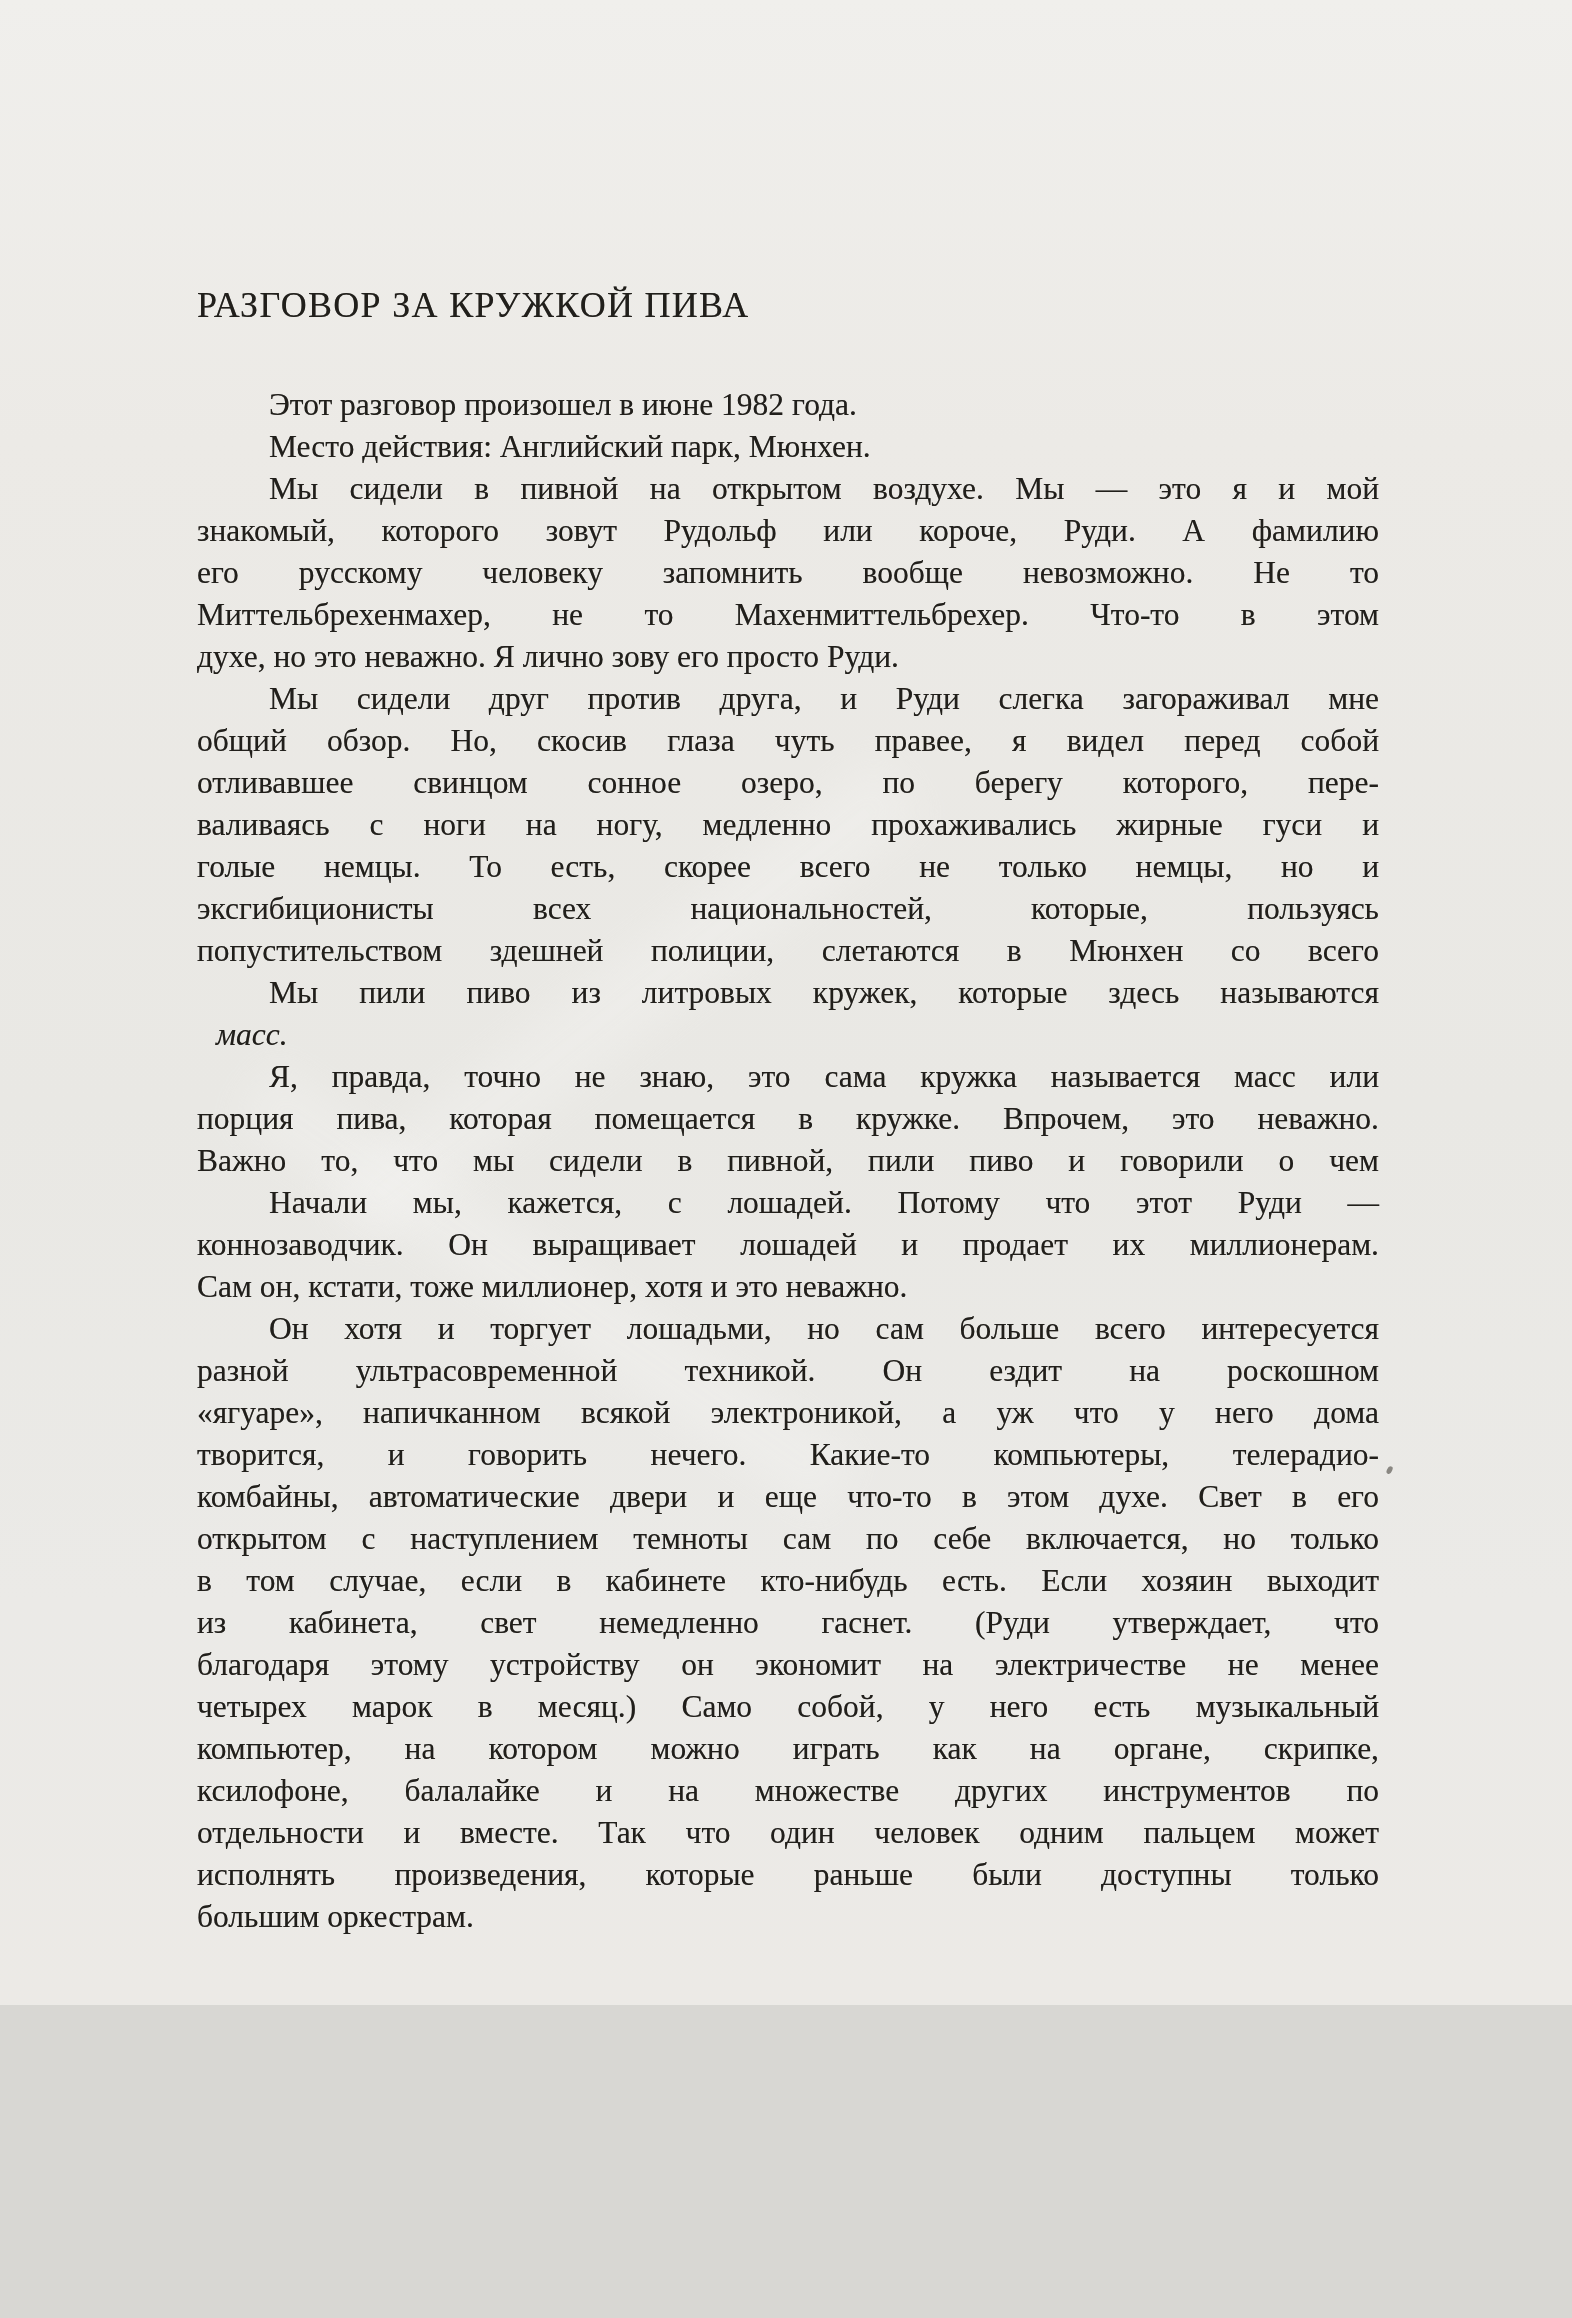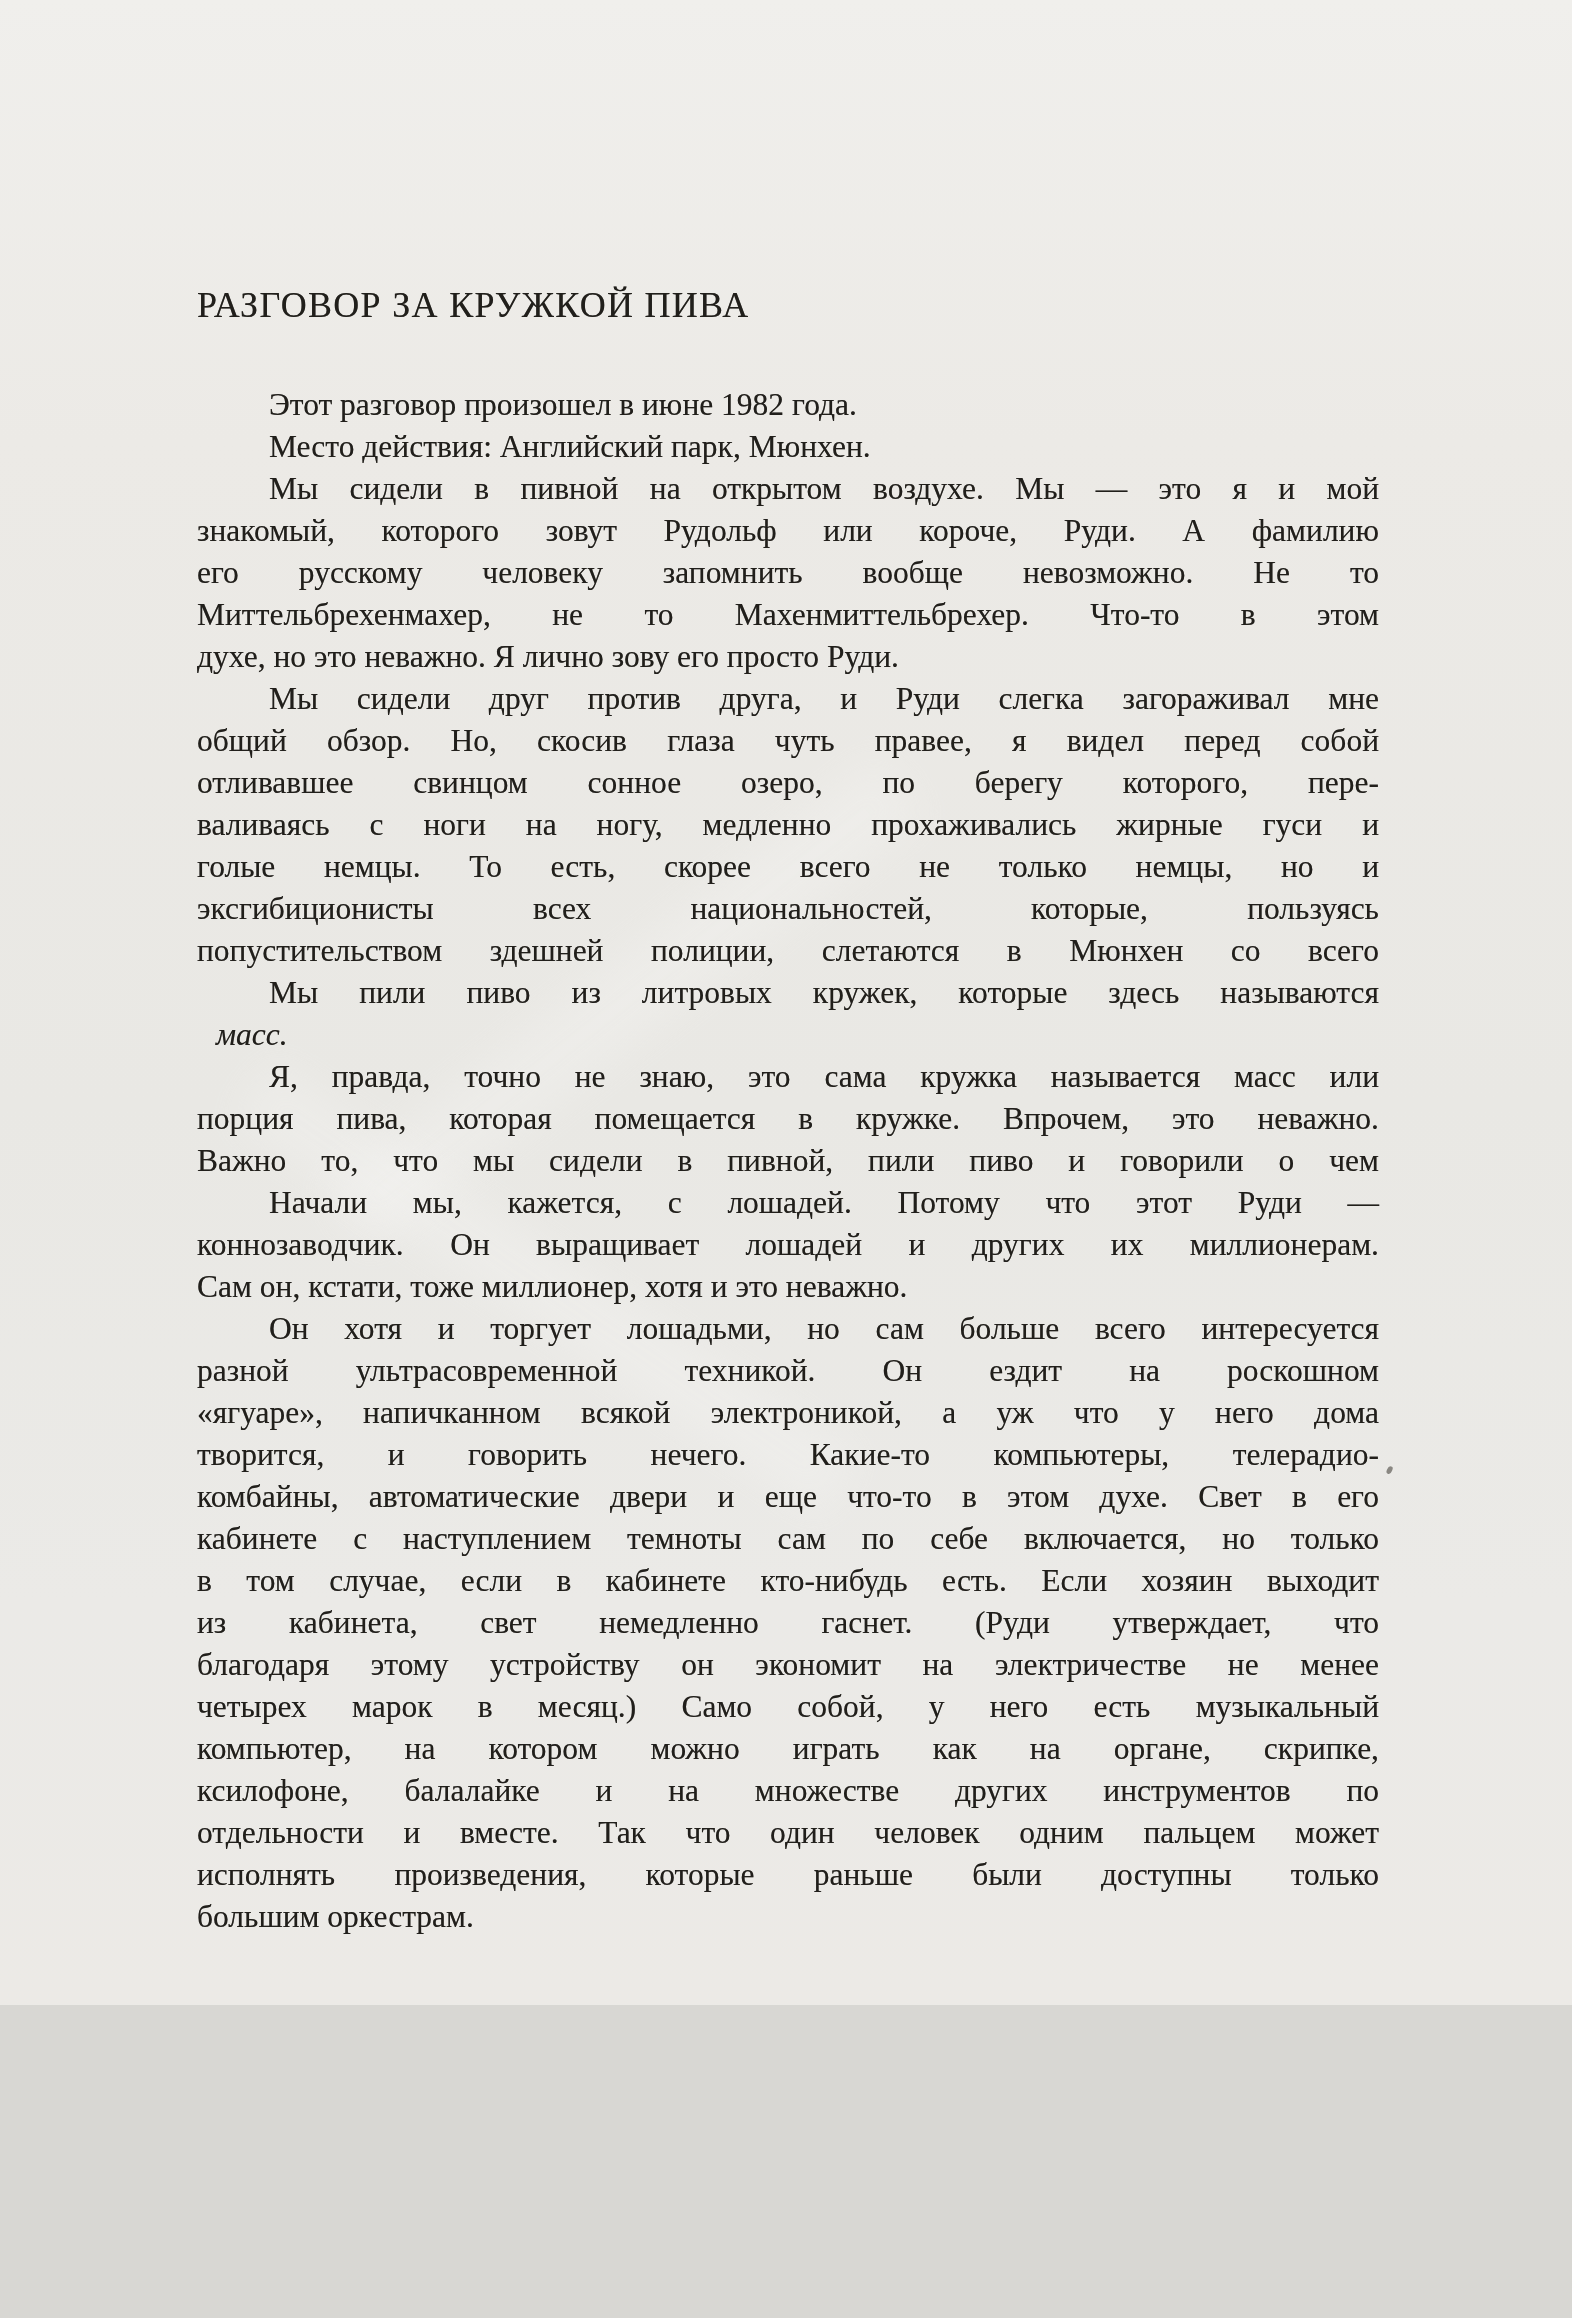--- a/index.html
+++ b/index.html
@@ -85,30 +85,30 @@
         <div class="line first"><span>Мы пили пиво из литровых кружек, которые здесь называются</span></div>
         <div class="line last"><i>масс.</i></div>
       </div>
       <div>
         <div class="line first"><span>Я, правда, точно не знаю, это сама кружка называется масс или</span></div>
         <div class="line"><span>порция пива, которая помещается в кружке. Впрочем, это неважно.</span></div>
         <div class="line"><span>Важно то, что мы сидели в пивной, пили пиво и говорили о чем</span></div>
       </div>
       <div>
         <div class="line first"><span>Начали мы, кажется, с лошадей. Потому что этот Руди —</span></div>
-        <div class="line"><span>коннозаводчик. Он выращивает лошадей и других их миллионерам.</span></div>
+        <div class="line"><span>коннозаводчик. Он выращивает лошадей и продает их миллионерам.</span></div>
         <div class="line last"><span>Сам он, кстати, тоже миллионер, хотя и это неважно.</span></div>
       </div>
       <div>
         <div class="line first"><span>Он хотя и торгует лошадьми, но сам больше всего интересуется</span></div>
         <div class="line"><span>разной ультрасовременной техникой. Он ездит на роскошном</span></div>
         <div class="line"><span>«ягуаре», напичканном всякой электроникой, а уж что у него дома</span></div>
         <div class="line"><span>творится, и говорить нечего. Какие-то компьютеры, телерадио-</span></div>
         <div class="line"><span>комбайны, автоматические двери и еще что-то в этом духе. Свет в его</span></div>
-        <div class="line"><span>кабинете с наступлением темноты сам по себе включается, но только</span></div>
+        <div class="line"><span>открытом с наступлением темноты сам по себе включается, но только</span></div>
         <div class="line"><span>в том случае, если в кабинете кто-нибудь есть. Если хозяин выходит</span></div>
         <div class="line"><span>из кабинета, свет немедленно гаснет. (Руди утверждает, что</span></div>
         <div class="line"><span>благодаря этому устройству он экономит на электричестве не менее</span></div>
         <div class="line"><span>четырех марок в месяц.) Само собой, у него есть музыкальный</span></div>
         <div class="line"><span>компьютер, на котором можно играть как на органе, скрипке,</span></div>
         <div class="line"><span>ксилофоне, балалайке и на множестве других инструментов по</span></div>
         <div class="line"><span>отдельности и вместе. Так что один человек одним пальцем может</span></div>
         <div class="line"><span>исполнять произведения, которые раньше были доступны только</span></div>
         <div class="line last"><span>большим оркестрам.</span></div>
       </div>

